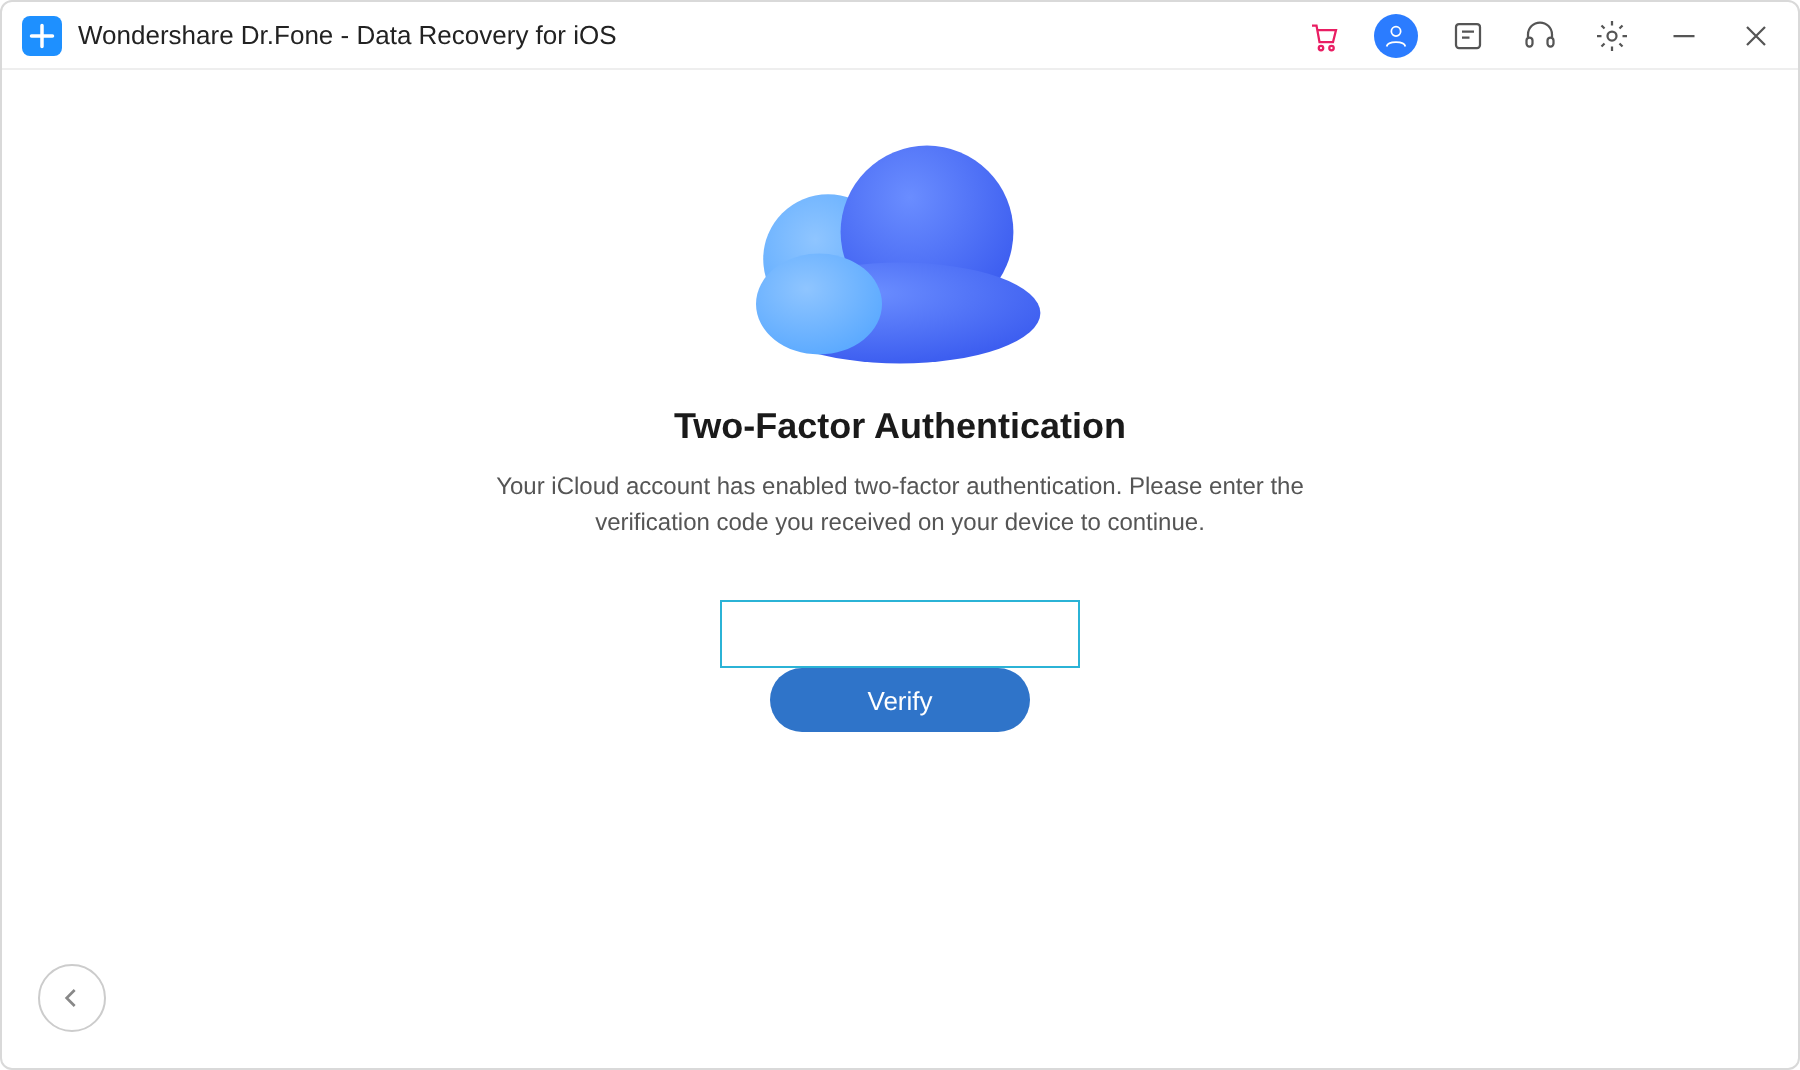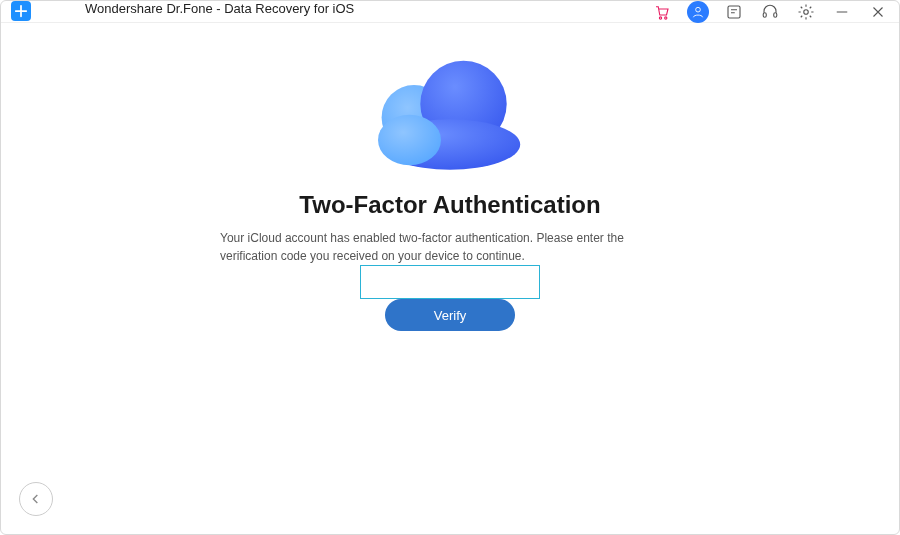--- a/index.html
+++ b/index.html
@@ -2,23 +2,22 @@
 <html><head>
 <meta charset="utf-8">
 <style>
   * { box-sizing: border-box; margin: 0; padding: 0; }
   html, body { width: 900px; height: 535px; font-family: "Segoe UI", Arial, sans-serif; background:#fff; }
   .window {
     width: 900px; height: 535px; border:1px solid #d9d9d9; border-radius:6px;
     display:flex; flex-direction:column; position:relative; overflow:hidden;
   }
   .titlebar {
-    height:22px; display:flex; align-items:flex-start; padding:0 10px;
+    height:34px; display:flex; align-items:center; padding:0 10px;
     border-bottom:1px solid #eee;
-    gap:46px;
   }
   .app-icon {
     width:20px; height:20px; background:#1E90FF; border-radius:4px;
     display:flex; align-items:center; justify-content:center; margin-right:8px;
     flex-shrink:0;
   }
   .app-icon svg { width:14px; height:14px; fill:#fff; }
   .app-title { font-size:13px; color:#222; }
   .titlebar-spacer { flex:1; }
   .titlebar-buttons { display:flex; align-items:center; gap:14px; }
@@ -26,22 +25,22 @@
   .tb-btn svg { width:18px; height:18px; stroke:#555; stroke-width:1.5; fill:none; }
   .tb-btn.cart svg { stroke:#e91e63; }
   .tb-btn.user { background:#2b7cff; border-radius:50%; }
   .tb-btn.user svg { stroke:#fff; width:14px; height:14px; }
   .tb-btn.minimize svg, .tb-btn.close svg { stroke:#555; }
   .content {
     flex:1; display:flex; flex-direction:column; align-items:center;
     padding-top:30px;
   }
   .cloud-wrap { width:180px; height:120px; position:relative; margin-bottom:18px; }
-  .heading { font-size:24px; font-weight:600; color:#1a1a1a; margin-bottom:10px; }
-  .subtext { font-size:12px; color:#555; line-height:1.5; max-width:460px; }
+  .heading { font-size:18px; font-weight:600; color:#1a1a1a; margin-bottom:10px; }
+  .subtext { font-size:12px; color:#555; text-align:center; line-height:1.5; max-width:460px; margin-bottom:30px; }
   .code-input {
     width:180px; height:34px; border:1px solid #2bb3d6; outline:none;
     font-size:14px; text-align:center; background:#fff;
   }
   .verify-btn {
     width:130px; height:32px; border:none; border-radius:16px;
     background:#2f74c9; color:#fff; font-size:13px; cursor:pointer;
   }
   .back-btn {
     position:absolute; left:18px; bottom:18px; width:34px; height:34px;

